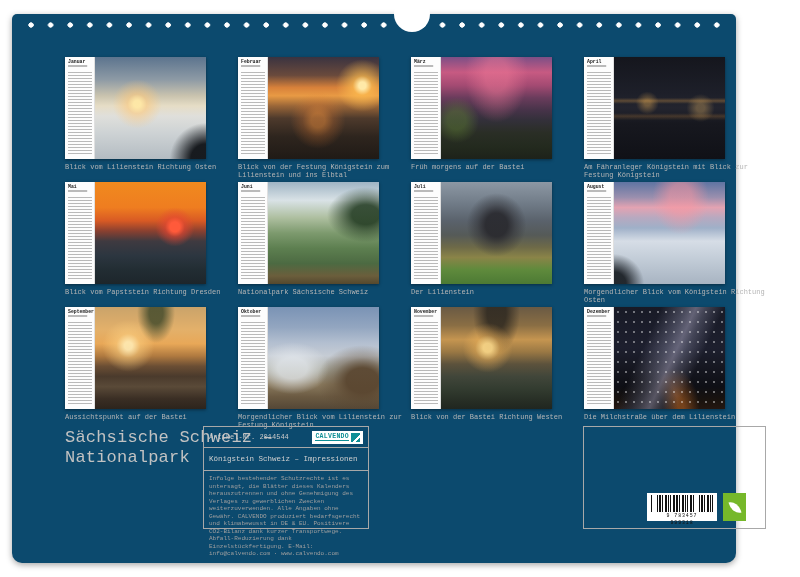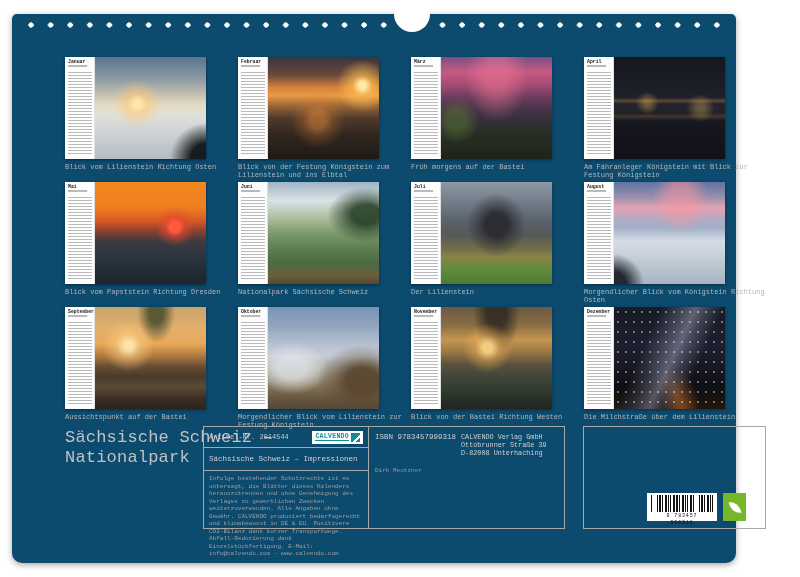--- a/index.html
+++ b/index.html
@@ -276,35 +276,24 @@
     </div>
 
     <div class="ibox box1">
       <div class="b1row1">
         <span class="artikel">Artikel-Nr. 2014544</span>
         <span class="cvlogo">
           <span class="cvword">CALVENDO</span>
           <span class="cvmark"></span>
         </span>
       </div>
-      <div class="b1row2">Sächsische Schweiz – Impressionen</div>
+      <div class="b1row2">Königstein Schweiz – Impressionen</div>
       <div class="b1row3">Infolge bestehender Schutzrechte ist es untersagt, die Blätter dieses Kalenders herauszutrennen und ohne Genehmigung des Verlages zu gewerblichen Zwecken weiterzuverwenden. Alle Angaben ohne Gewähr. CALVENDO produziert bedarfsgerecht und klimabewusst in DE &amp; EU. Positivere CO2-Bilanz dank kurzer Transportwege. Abfall-Reduzierung dank Einzelstückfertigung. E-Mail: info@calvendo.com · www.calvendo.com</div>
     </div>
 
-    <div class="ibox box2">
-      <div class="b2top">
-        <span class="isbn">ISBN 9783457999318</span>
-        <span class="pub">
-          <div>CALVENDO Verlag GmbH</div>
-          <div>Ottobrunner Straße 39</div>
-          <div>D-82008 Unterhaching</div>
-        </span>
-      </div>
-      <div class="author">Dirk Meutzner</div>
-    </div>
 
     <div class="ibox box3">
       <div class="b3inner">
         <div class="barcode">
           <div class="bars"></div>
           <div class="bcnum">9 783457 999318</div>
         </div>
         <div class="ecologo">
           <span class="leaf"></span>
         </div>

